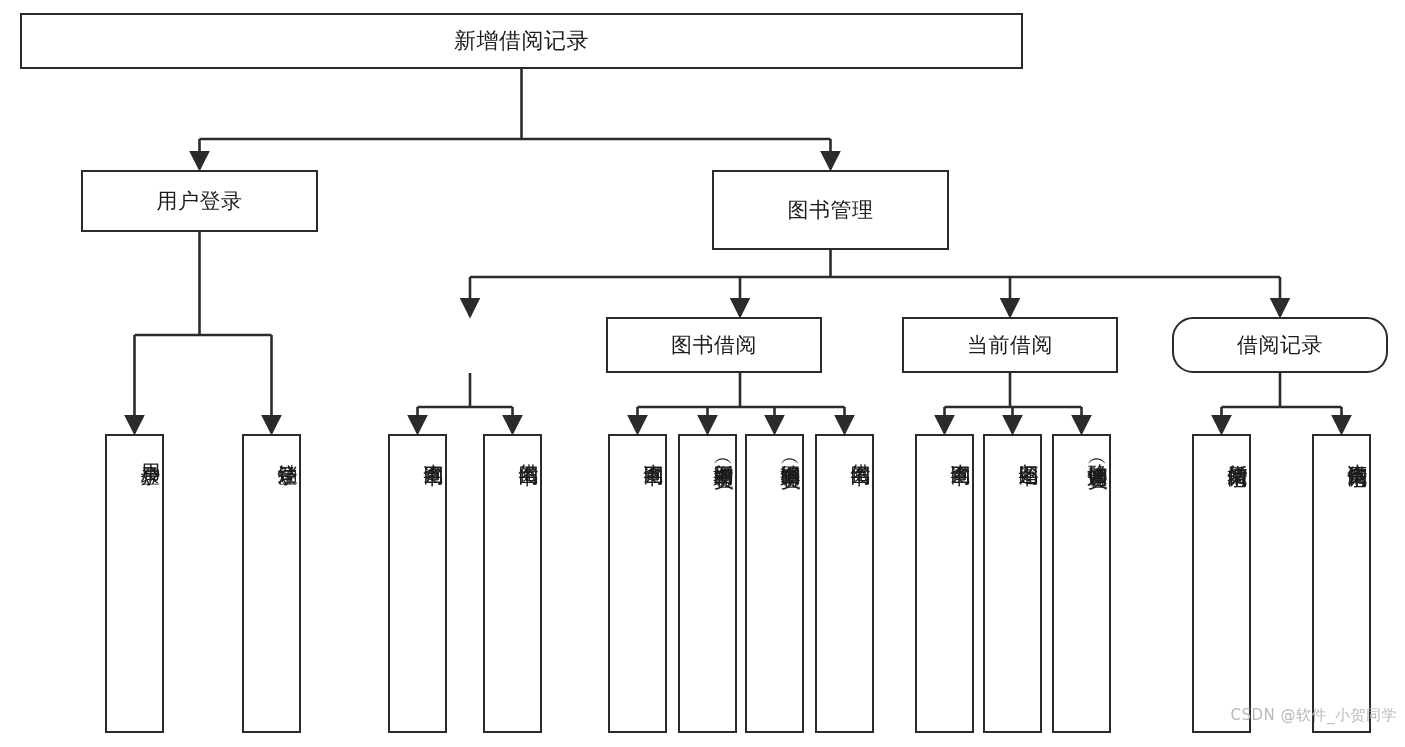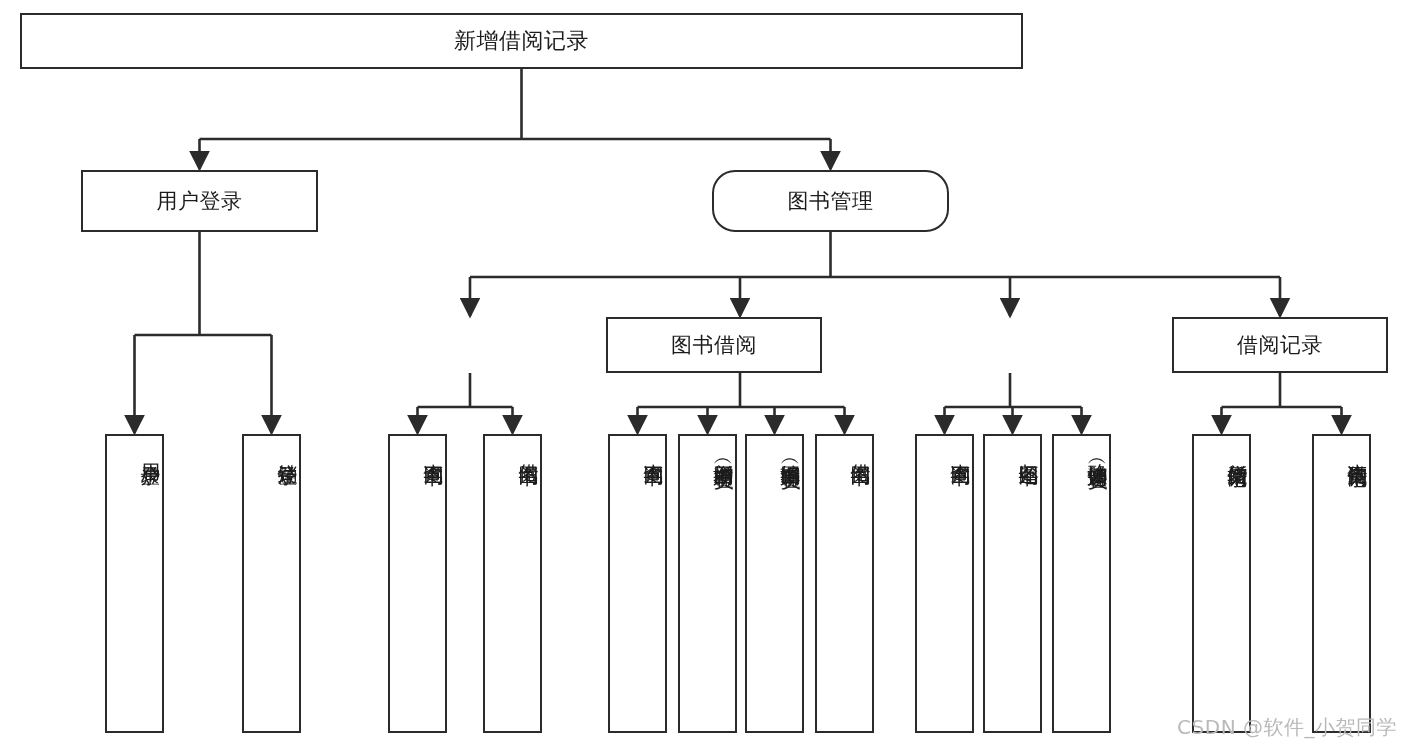--- a/index.html
+++ b/index.html
@@ -10,21 +10,21 @@
   .node{position:absolute;box-sizing:border-box;background:#ffffff;
         border:2.2px solid #2b2b2b;display:flex;align-items:center;
         justify-content:center;color:#1c1c1c;}
   .node .lbl{display:block;text-align:center;line-height:1.18;}
   .h-node .lbl{font-size:21px;letter-spacing:.5px;}
   .h-node.root .lbl{font-size:22px;}
   .v-node{align-items:flex-start;padding-top:12px;}
   .v-node .lbl{writing-mode:vertical-rl;text-orientation:upright;
         font-size:20px;line-height:1.16;letter-spacing:1px;
         white-space:pre;width:100%;text-align:left;}
-  .wm{position:absolute;right:8px;bottom:6px;font-size:20px;color:#b9b9b9;
+  .wm{position:absolute;right:8px;bottom:22px;font-size:15px;color:#b9b9b9;
       letter-spacing:.5px;white-space:nowrap;}
 </style>
 </head>
 <body>
 
 <div id="stage">
   <svg id="wires" viewBox="0 0 1405 747" xmlns="http://www.w3.org/2000/svg">
     <defs>
       <marker id="arrow" viewBox="0 0 12 12" refX="10.5" refY="6" markerWidth="8" markerHeight="8" orient="auto-start-reverse">
         <path d="M 0 0 L 12 6 L 0 12 z" fill="#2b2b2b"></path>
@@ -67,28 +67,31 @@
       </g>
   </svg>
 
   <div class="node h-node root" style="left: 20px; top: 13px; width: 1003px; height: 56px;">
     <span class="lbl">新增借阅记录</span>
   </div>
 
   <div class="node h-node" style="left: 81px; top: 170px; width: 237px; height: 62px;">
     <span class="lbl">用户登录</span>
   </div>
-  <div class="node h-node" style="left: 712px; top: 170px; width: 237px; height: 62px; border-radius: 23px;">
+  <div class="node h-node" style="left: 712px; top: 170px; width: 237px; height: 80px;">
     <span class="lbl">图书管理</span>
   </div>
 
   <div class="node h-node" style="left: 606px; top: 317px; width: 216px; height: 56px;">
     <span class="lbl">图书借阅</span>
   </div>
-  <div class="node h-node" style="left: 1172px; top: 317px; width: 216px; height: 56px;">
+  <div class="node h-node" style="left: 902px; top: 317px; width: 216px; height: 56px;">
+    <span class="lbl">当前借阅</span>
+  </div>
+  <div class="node h-node" style="left: 1172px; top: 317px; width: 216px; height: 56px; border-radius: 21px;">
     <span class="lbl">借阅记录</span>
   </div>
 
   <div class="node v-node" style="left: 105px; top: 434px; width: 59px; height: 299px;">
     <span class="lbl">用户登录</span>
   </div>
   <div class="node v-node" style="left: 242px; top: 434px; width: 59px; height: 299px;">
     <span class="lbl">注销登录</span>
   </div>
 

